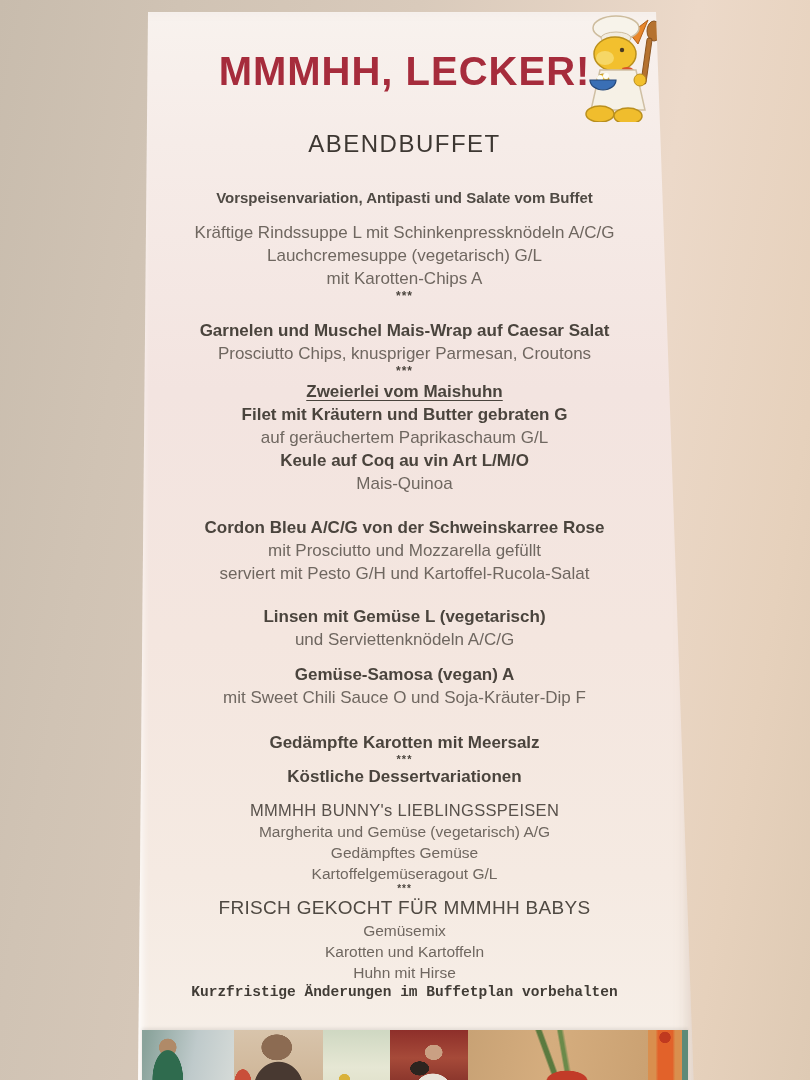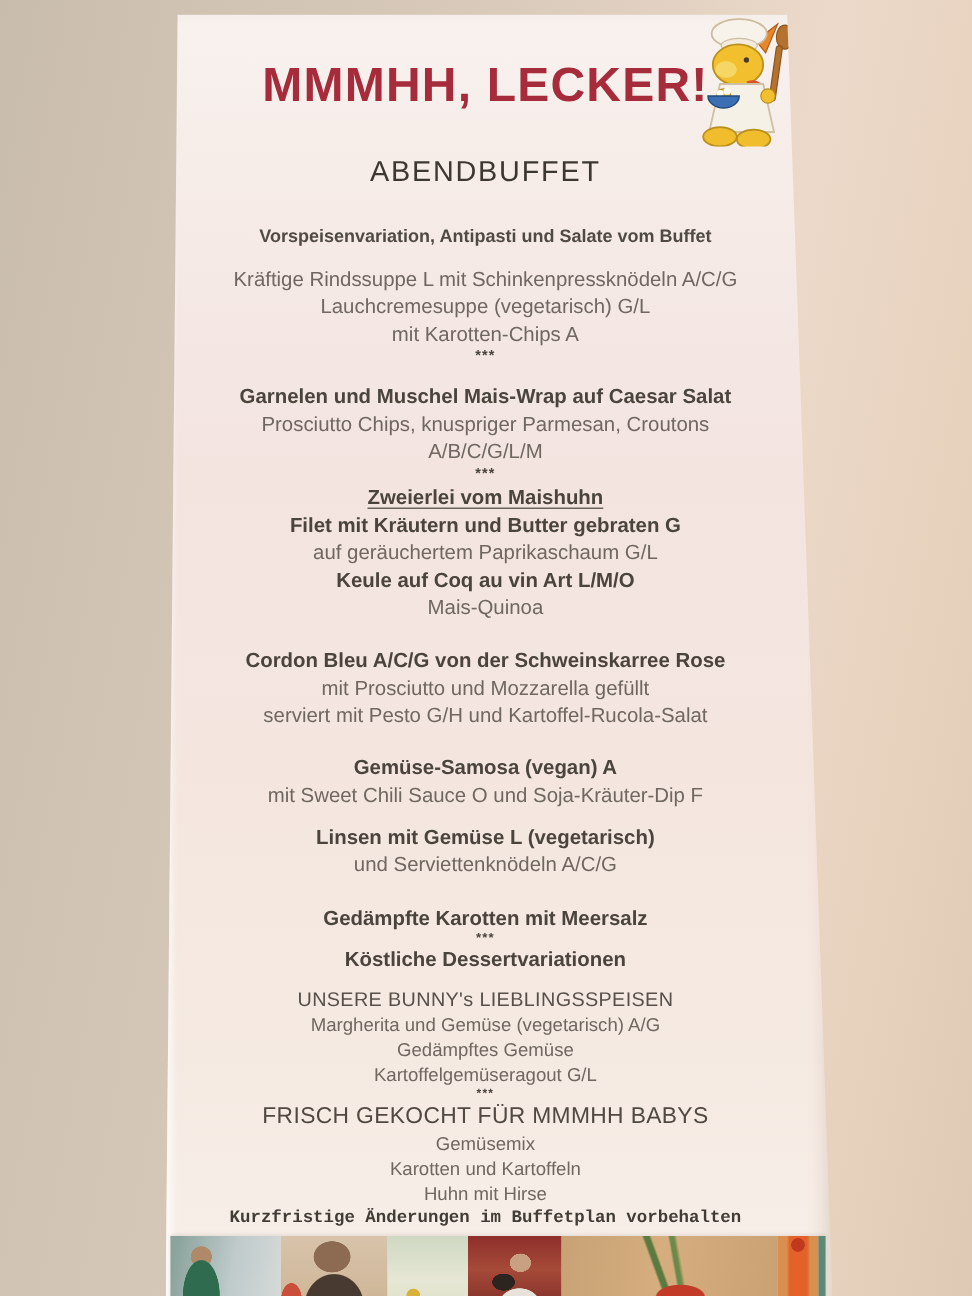--- a/index.html
+++ b/index.html
@@ -90,50 +90,49 @@
         </div>
         <div class="section">
           <div class="line reg">Kräftige Rindssuppe L mit Schinkenpressknödeln A/C/G</div>
           <div class="line reg">Lauchcremesuppe (vegetarisch) G/L</div>
           <div class="line reg">mit Karotten-Chips A</div>
           <div class="line stars">***</div>
         </div>
         <div class="section">
           <div class="line bold">Garnelen und Muschel Mais-Wrap auf Caesar Salat</div>
           <div class="line reg">Prosciutto Chips, knuspriger Parmesan, Croutons</div>
-          <div class="line reg">A/B/C/G/L/M</div>
           <div class="line stars">***</div>
         </div>
         <div class="section">
           <div class="line boldu">Zweierlei vom Maishuhn</div>
           <div class="line bold">Filet mit Kräutern und Butter gebraten G</div>
           <div class="line reg">auf geräuchertem Paprikaschaum G/L</div>
           <div class="line bold">Keule auf Coq au vin Art L/M/O</div>
           <div class="line reg">Mais-Quinoa</div>
         </div>
         <div class="section">
           <div class="line bold">Cordon Bleu A/C/G von der Schweinskarree Rose</div>
           <div class="line reg">mit Prosciutto und Mozzarella gefüllt</div>
           <div class="line reg">serviert mit Pesto G/H und Kartoffel-Rucola-Salat</div>
         </div>
         <div class="section">
+          <div class="line bold">Linsen mit Gemüse L (vegetarisch)</div>
+          <div class="line reg">und Serviettenknödeln A/C/G</div>
+        </div>
+        <div class="section">
           <div class="line bold">Gemüse-Samosa (vegan) A</div>
           <div class="line reg">mit Sweet Chili Sauce O und Soja-Kräuter-Dip F</div>
-        </div>
-        <div class="section">
-          <div class="line bold">Linsen mit Gemüse L (vegetarisch)</div>
-          <div class="line reg">und Serviettenknödeln A/C/G</div>
         </div>
         <div class="section">
           <div class="line bold">Gedämpfte Karotten mit Meersalz</div>
           <div class="line stars-tight">***</div>
           <div class="line bold">Köstliche Dessertvariationen</div>
         </div>
         <div class="section">
-          <div class="line caps">UNSERE BUNNY's LIEBLINGSSPEISEN</div>
+          <div class="line caps">MMMHH BUNNY's LIEBLINGSSPEISEN</div>
           <div class="line small">Margherita und Gemüse (vegetarisch) A/G</div>
           <div class="line small">Gedämpftes Gemüse</div>
           <div class="line small">Kartoffelgemüseragout G/L</div>
           <div class="line stars-tiny">***</div>
         </div>
         <div class="section">
           <div class="line capslg">FRISCH GEKOCHT FÜR MMMHH BABYS</div>
           <div class="line small">Gemüsemix</div>
           <div class="line small">Karotten und Kartoffeln</div>
           <div class="line small">Huhn mit Hirse</div>

